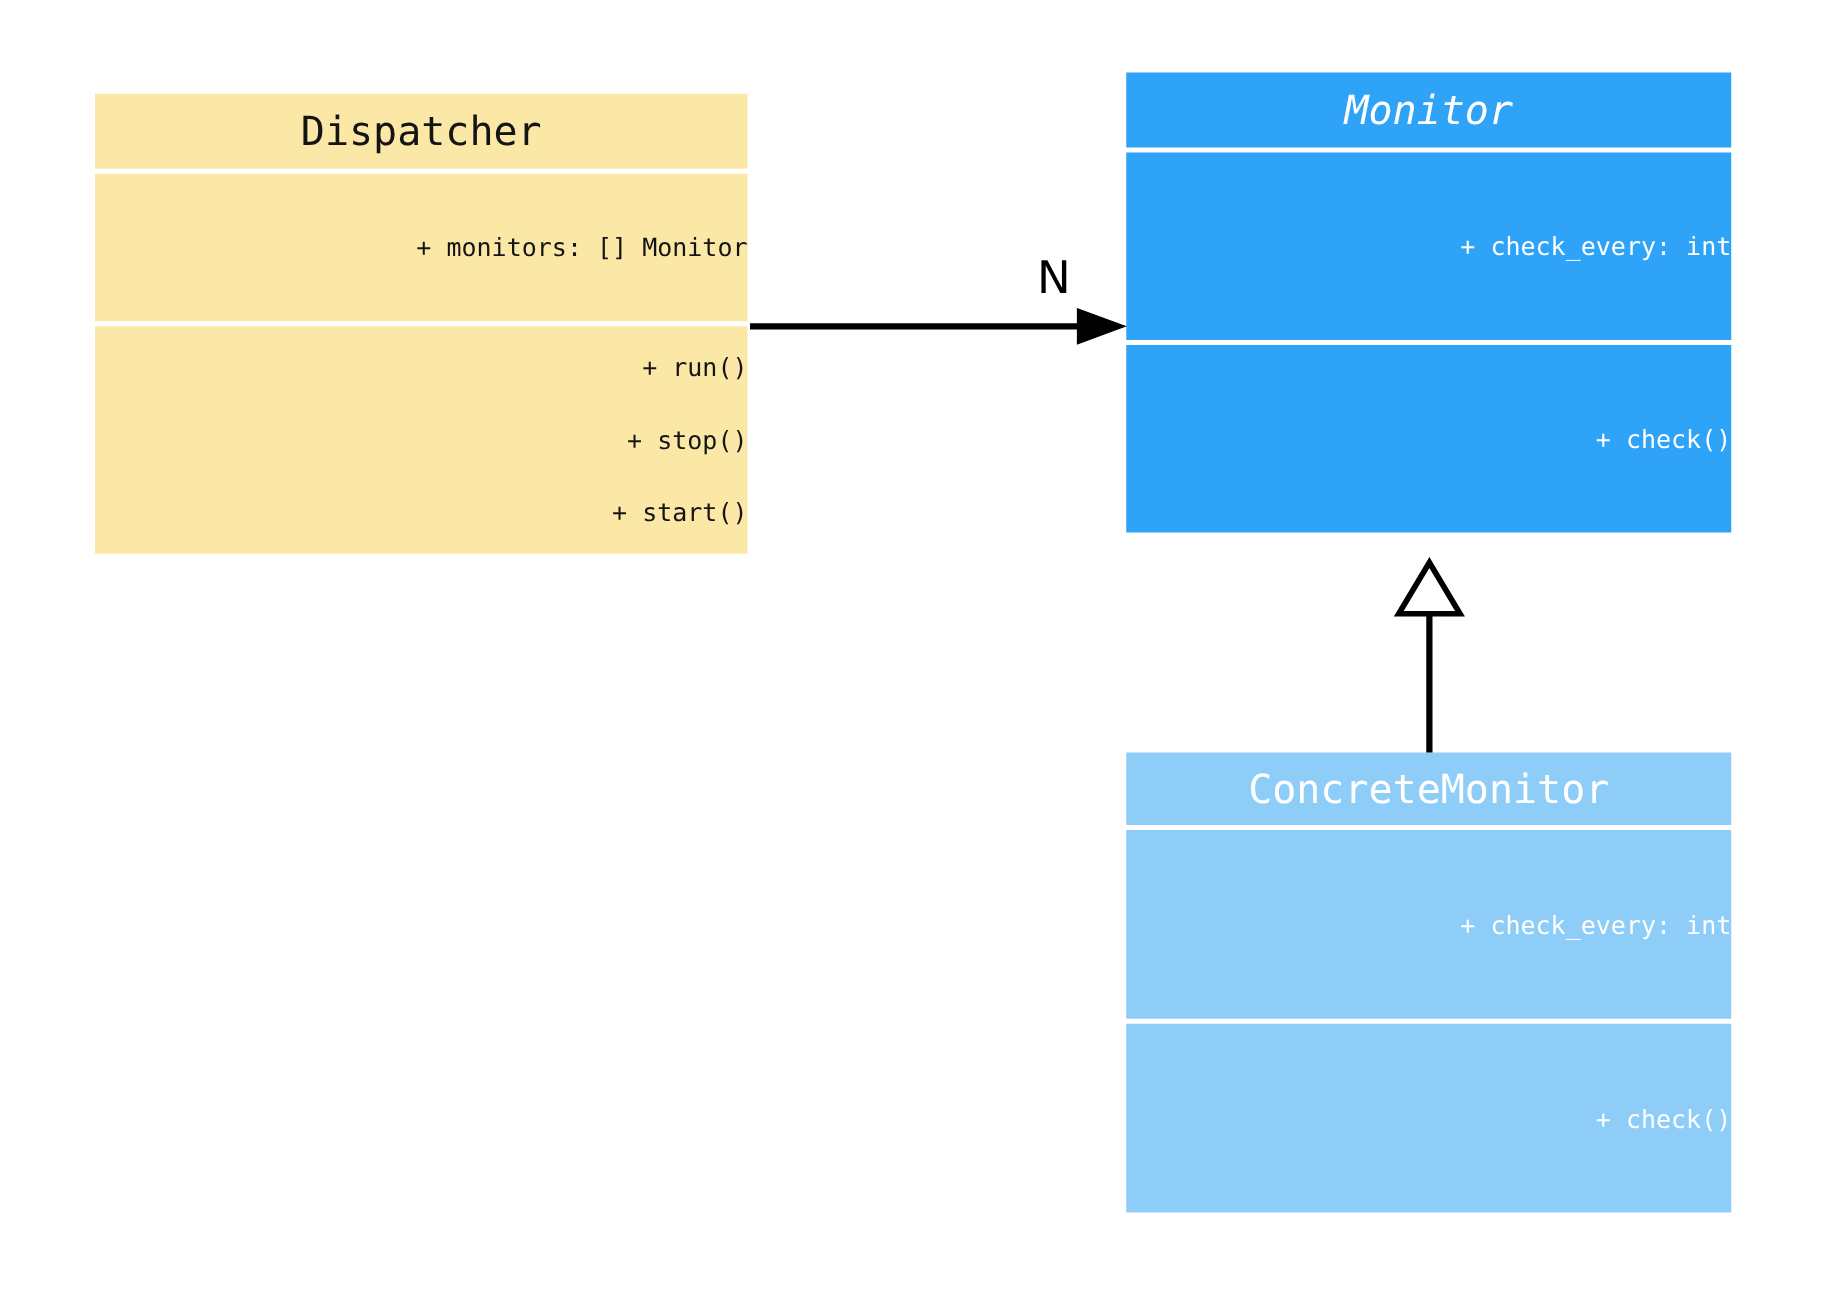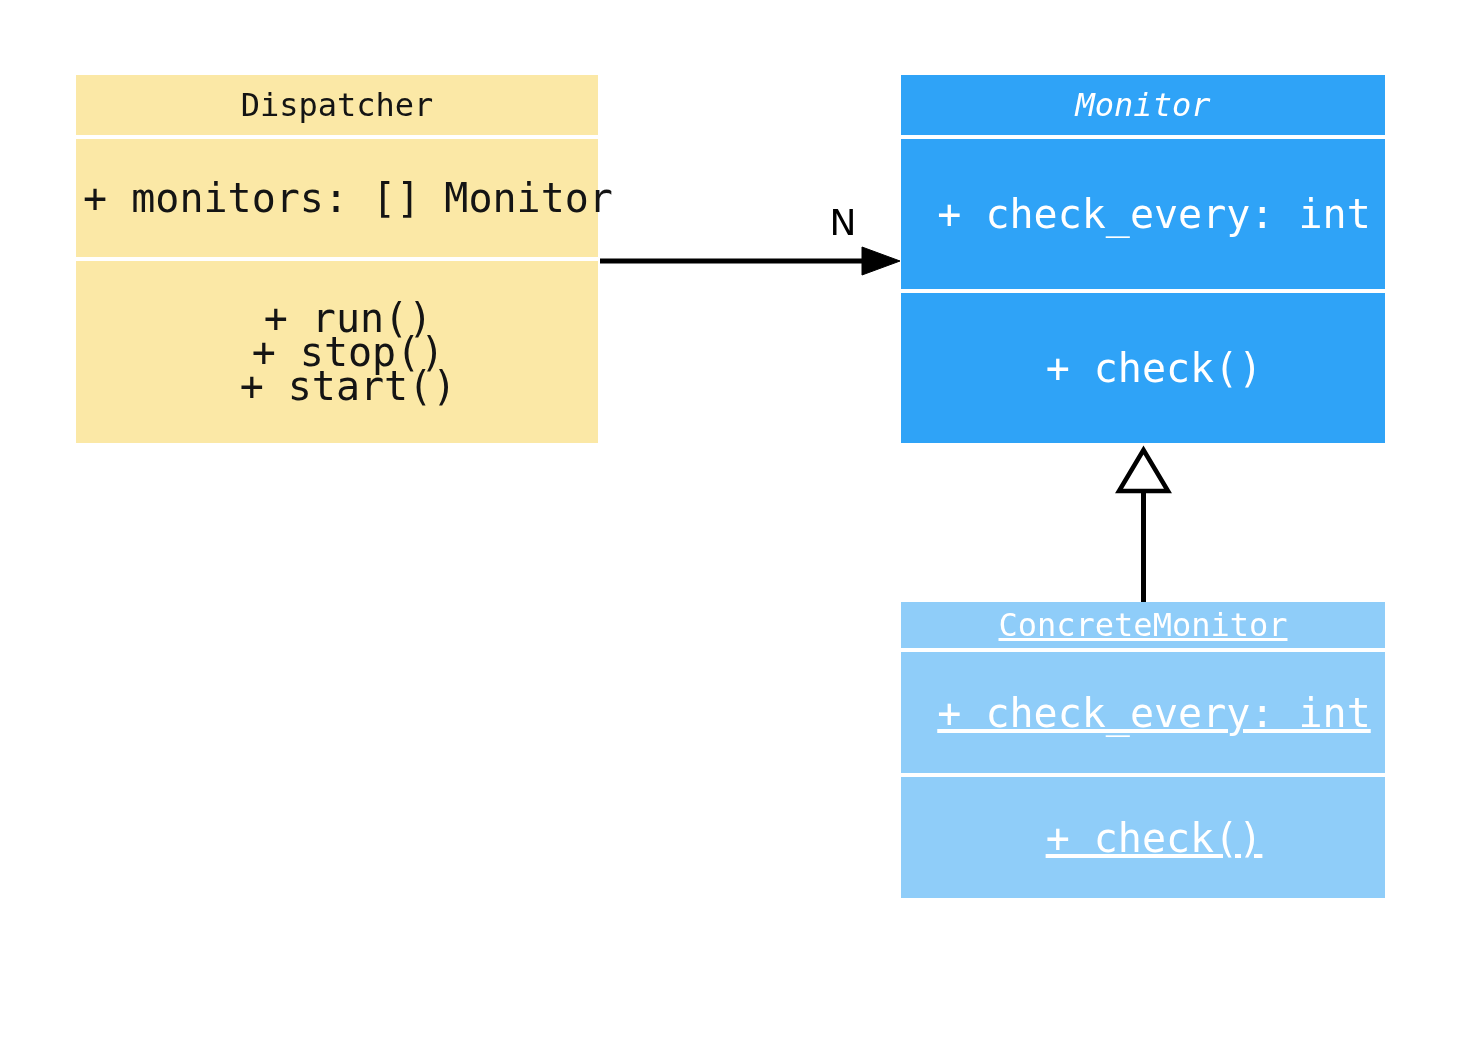--- a/index.html
+++ b/index.html
@@ -28,44 +28,44 @@
     box-sizing: border-box;
     display: flex;
     flex-direction: column;
     justify-content: center;
   }
   .title-compartment {
     align-items: center;
     font-size: 32px;
   }
   .member-compartment {
-    align-items: center;
+    align-items: flex-end;
     padding-left: 22px;
-    font-size: 40px;
+    font-size: 20px;
   }
   .member-line {
     line-height: 34px;
     white-space: pre;
   }
   .italic { font-style: italic; }
 
   
   #box-dispatcher { left: 76px; top: 75px; width: 522px; height: 368px; }
   #box-dispatcher .title-compartment  { height: 60px; }
   #box-dispatcher .attr-compartment   { height: 118px; }
   #box-dispatcher .method-compartment { height: 182px; }
 
   
-  #box-monitor { left: 901px; top: 75px; width: 484px; height: 371px; }
+  #box-monitor { left: 901px; top: 58px; width: 484px; height: 371px; }
   #box-monitor .title-compartment  { height: 60px; }
   #box-monitor .attr-compartment   { height: 150px; }
   #box-monitor .method-compartment { height: 150px; }
 
   
-  #box-concrete { left: 901px; top: 602px; width: 484px; height: 296px; text-decoration: underline; }
+  #box-concrete { left: 901px; top: 602px; width: 484px; height: 368px; }
   #box-concrete .title-compartment  { height: 58px; }
   #box-concrete .attr-compartment   { height: 151px; }
   #box-concrete .method-compartment { height: 151px; }
 
   
   #relations-svg {
     position: absolute;
     left: 0; top: 0;
     width: 1463px;
     height: 1048px;
@@ -88,21 +88,21 @@
 
 <div id="canvas">
 
   <div class="uml-class" id="box-dispatcher" style="color: rgb(20, 20, 20);">
     <div class="compartment title-compartment" style="background: rgb(251, 232, 166);">
       <span>Dispatcher</span>
     </div>
     <div class="compartment member-compartment attr-compartment" style="background: rgb(251, 232, 166);">
       <div class="member-line">+ monitors: [] Monitor</div>
     </div>
-    <div class="compartment member-compartment method-compartment" style="background: rgb(251, 232, 166);">
+    <div class="compartment member-compartment method-compartment" style="background: rgb(251, 232, 166); gap: 24px;">
       <div class="member-line">+ run()</div>
       <div class="member-line">+ stop()</div>
       <div class="member-line">+ start()</div>
     </div>
   </div>
 
   <div class="uml-class" id="box-monitor" style="color: rgb(255, 255, 255);">
     <div class="compartment title-compartment" style="background: rgb(47, 163, 247);">
       <span class="italic">Monitor</span>
     </div>

